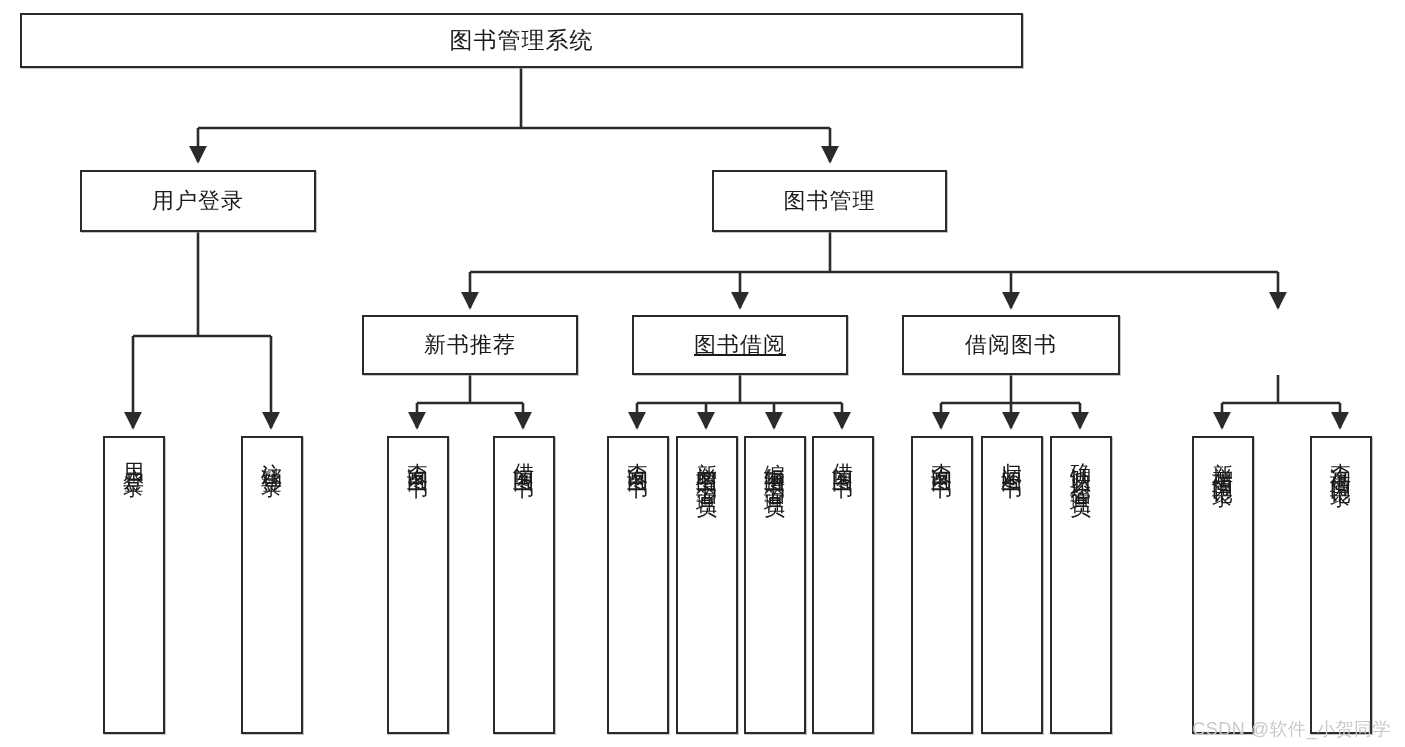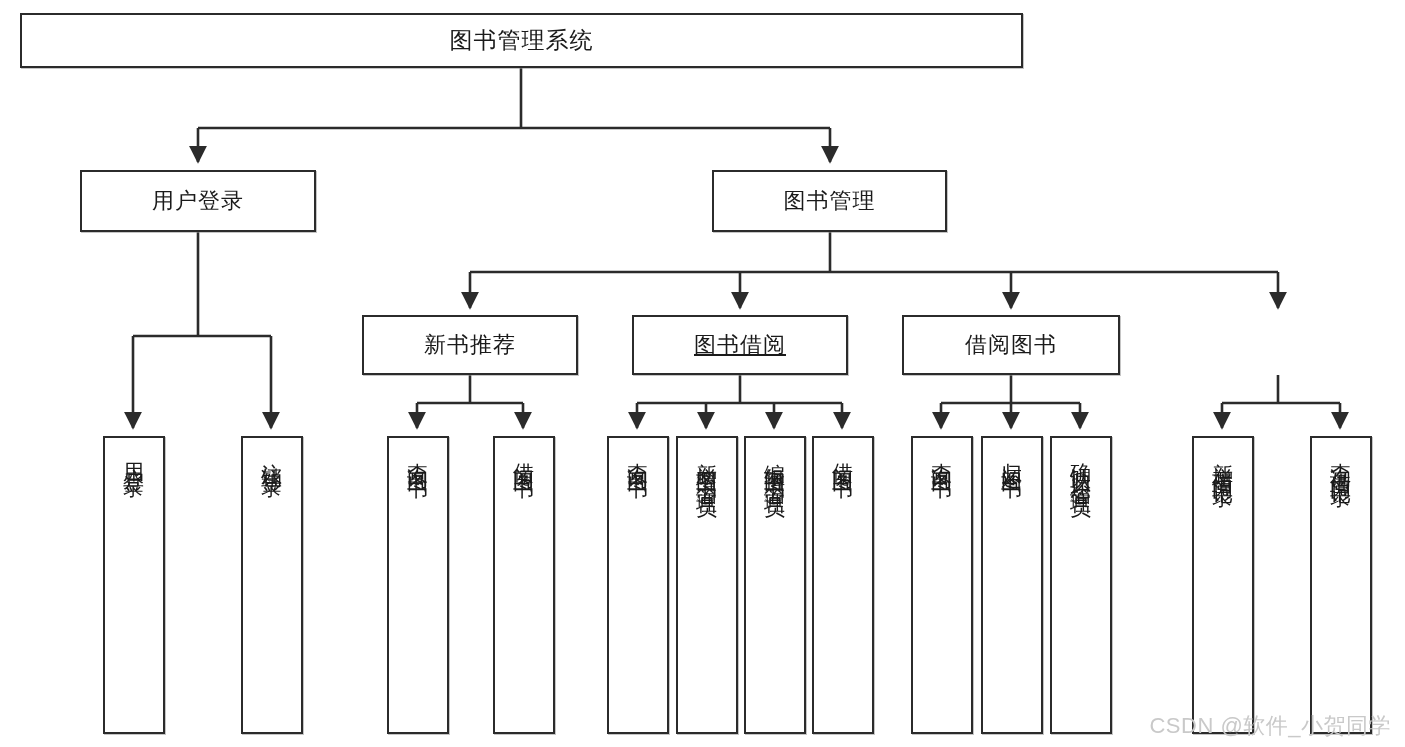--- a/index.html
+++ b/index.html
@@ -45,21 +45,21 @@
     writing-mode:vertical-rl;
     text-orientation:upright;
     letter-spacing:5px;
     line-height:1;
     white-space:nowrap;
     -webkit-text-orientation:upright;
   }
   .watermark{
     position:absolute;
     right:14px;bottom:6px;
-    font-size:22px;
+    font-size:18px;
     color:#c9c9c9;
     letter-spacing:.5px;
     white-space:nowrap;
     user-select:none;
   }
 </style>
 </head>
 <body>
 
 <div id="diagram-root">

